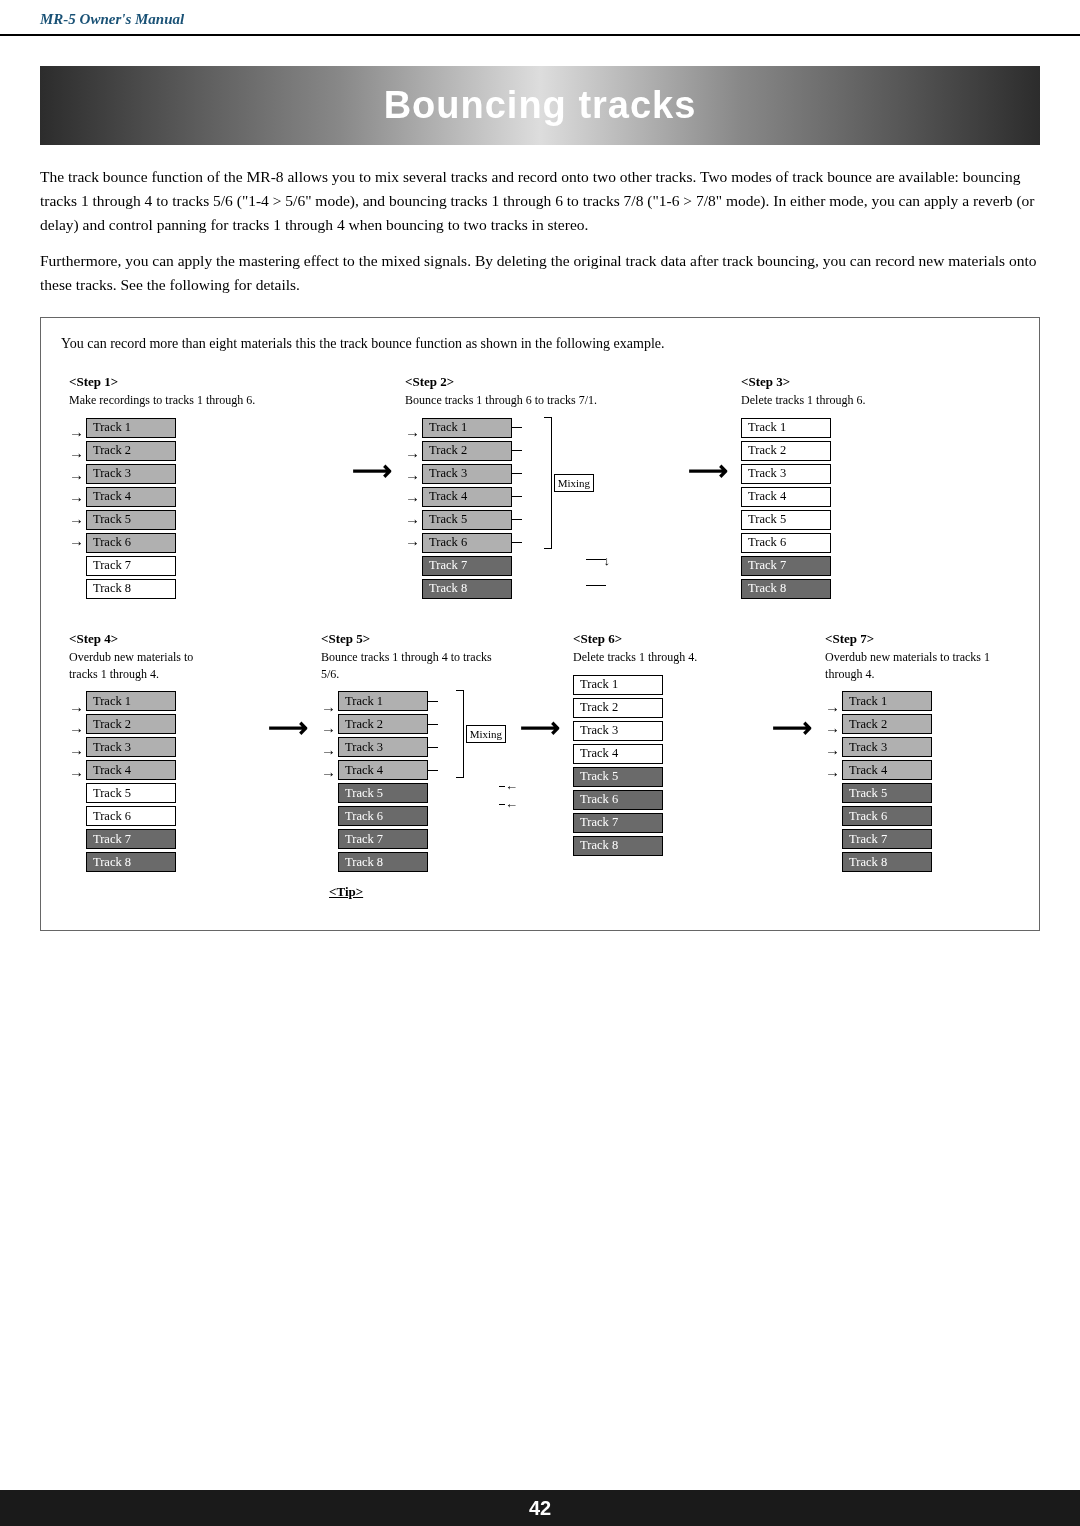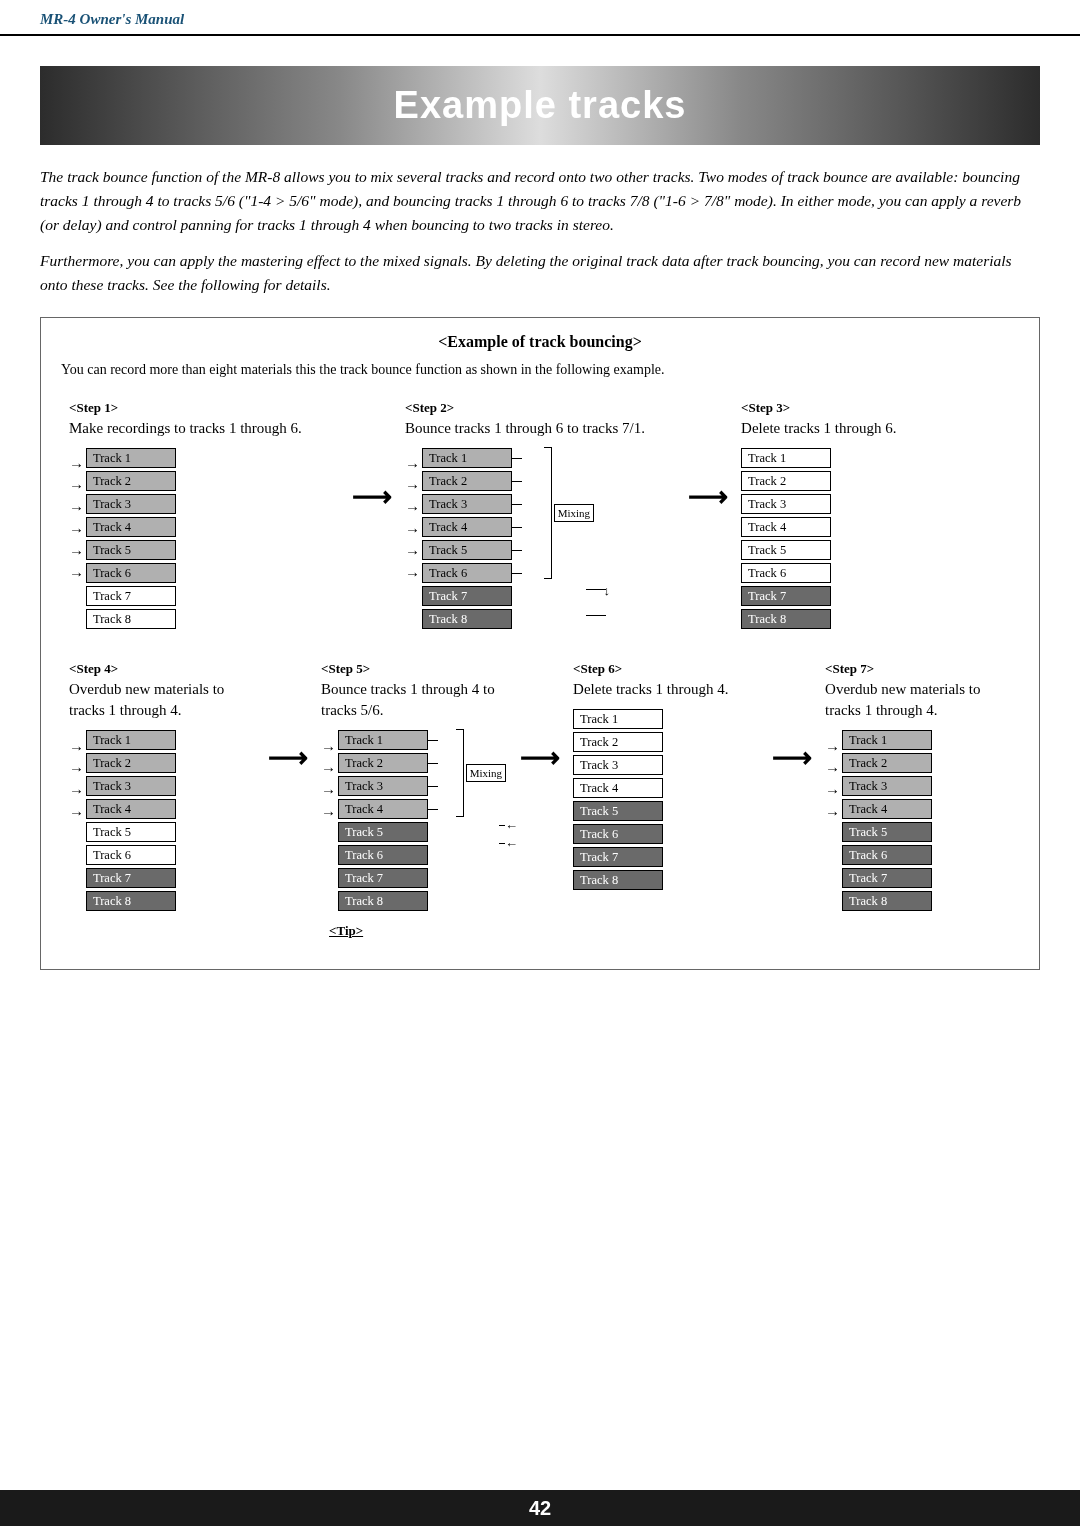--- a/index.html
+++ b/index.html
@@ -38,21 +38,20 @@
       font-family: Arial, sans-serif;
       letter-spacing: 1px;
     }
 
     
     .body-text {
       padding: 0 40px;
       font-size: 15.5px;
       line-height: 1.55;
       margin-bottom: 12px;
-      font-style: italic;
     }
 
     
     .example-box {
       border: 1.5px solid #666;
       margin: 20px 40px;
       padding: 15px 20px 20px 20px;
     }
     .example-title {
       text-align: center;
@@ -77,21 +76,21 @@
     .step-col {
       flex: 1;
       padding: 0 8px;
     }
     .step-label {
       font-weight: bold;
       font-size: 13px;
       margin-bottom: 2px;
     }
     .step-desc {
-      font-size: 15px;
+      font-size: 12px;
       line-height: 1.4;
       margin-bottom: 8px;
     }
     .track-row {
       display: flex;
       align-items: center;
       height: 22px;
       margin-bottom: 1px;
       text-align: right;
     }
@@ -179,32 +178,31 @@
 
     .step3-col {
       flex: 1;
       padding: 0 8px;
     }
   </style>
 </head>
 <body>
 
 <div class="header">
-  <span class="header-title">MR-4 Owner's Manual</span>
+  <span class="header-title">MR-5 Owner's Manual</span>
 </div>
 
 <div class="page-title-banner">
-  <h1>Example tracks</h1>
+  <h1>Bouncing tracks</h1>
 </div>
 
 <p class="body-text">The track bounce function of the MR-8 allows you to mix several tracks and record onto two other tracks.  Two modes of track bounce are available: bouncing tracks 1 through 4 to tracks 5/6 ("1-4 &gt; 5/6" mode), and bouncing tracks 1 through 6 to tracks 7/8 ("1-6 &gt; 7/8" mode).  In either mode, you can apply a reverb (or delay) and control panning for tracks 1 through 4 when bouncing to two tracks in stereo.</p>
 <p class="body-text">Furthermore, you can apply the mastering effect to the mixed signals.  By deleting the original track data after track bouncing, you can record new materials onto these tracks. See the following for details.</p>
 
 <div class="example-box">
-  <div class="example-title">&lt;Example of track bouncing&gt;</div>
   <p class="example-intro">You can record more than eight materials this the track bounce function as shown in the following example.</p>
 
   <div class="steps-row">
 
     <div class="step-col">
       <div class="step-label">&lt;Step 1&gt;</div>
       <div class="step-desc">Make recordings to tracks 1 through 6.</div>
       <div class="tracks-and-arrow">
         <div style="display:flex;flex-direction:column;gap:1px;margin-right:2px;">
           <div style="height:20px;display:flex;align-items:center;">

